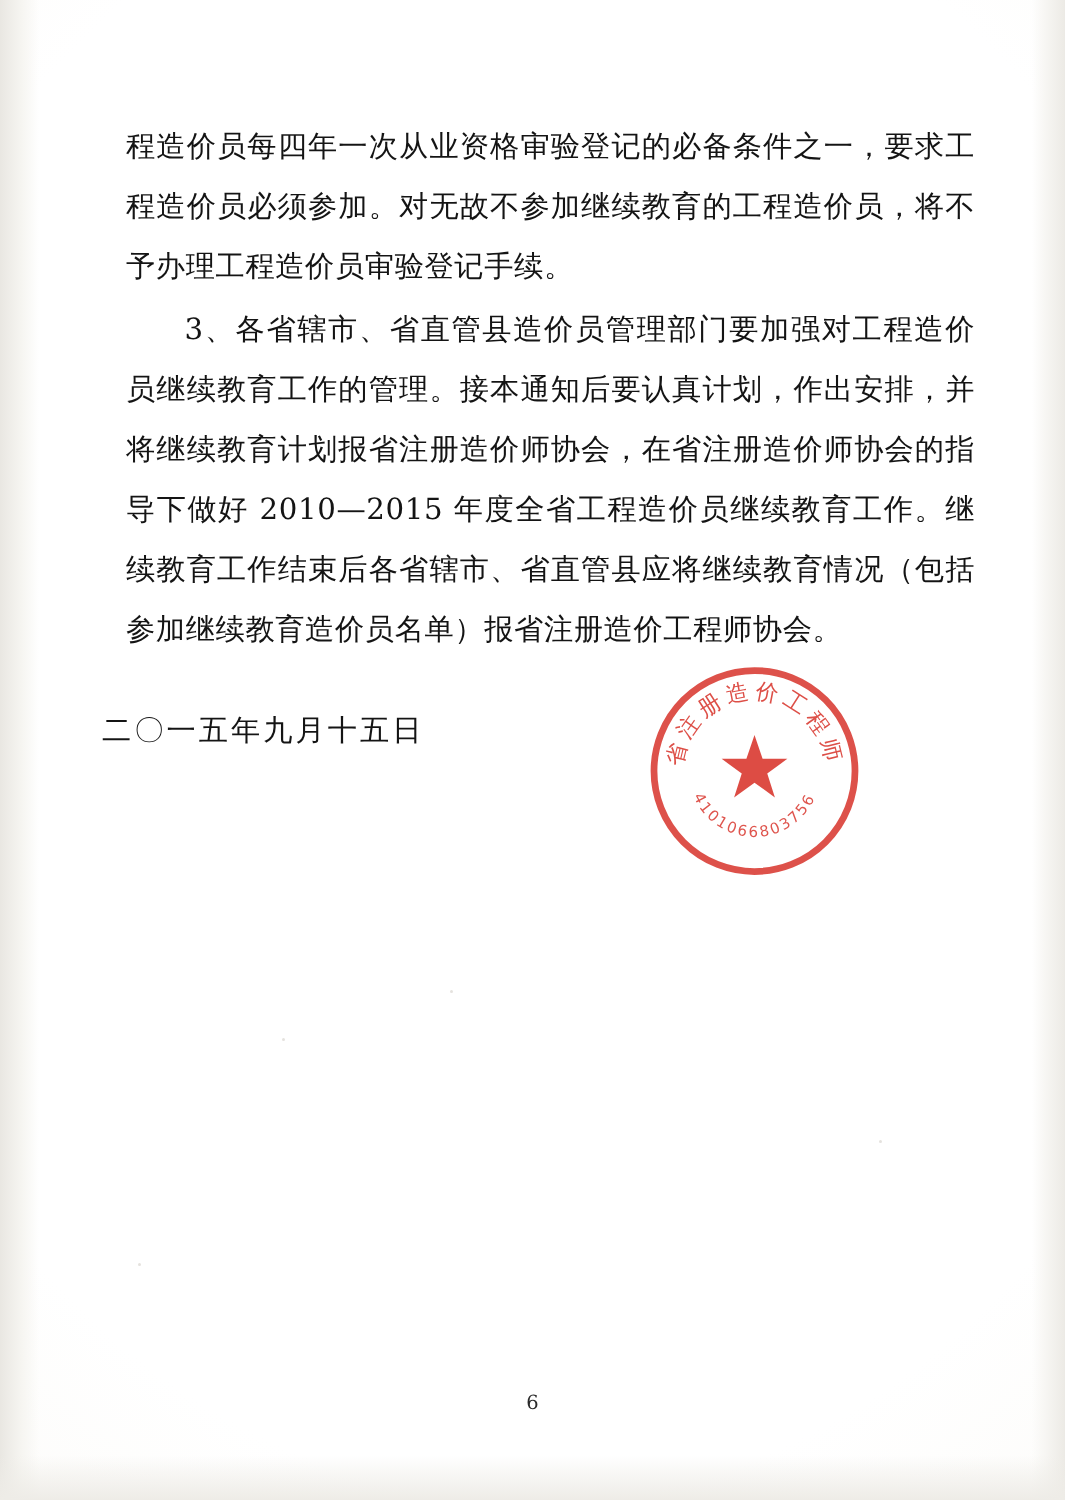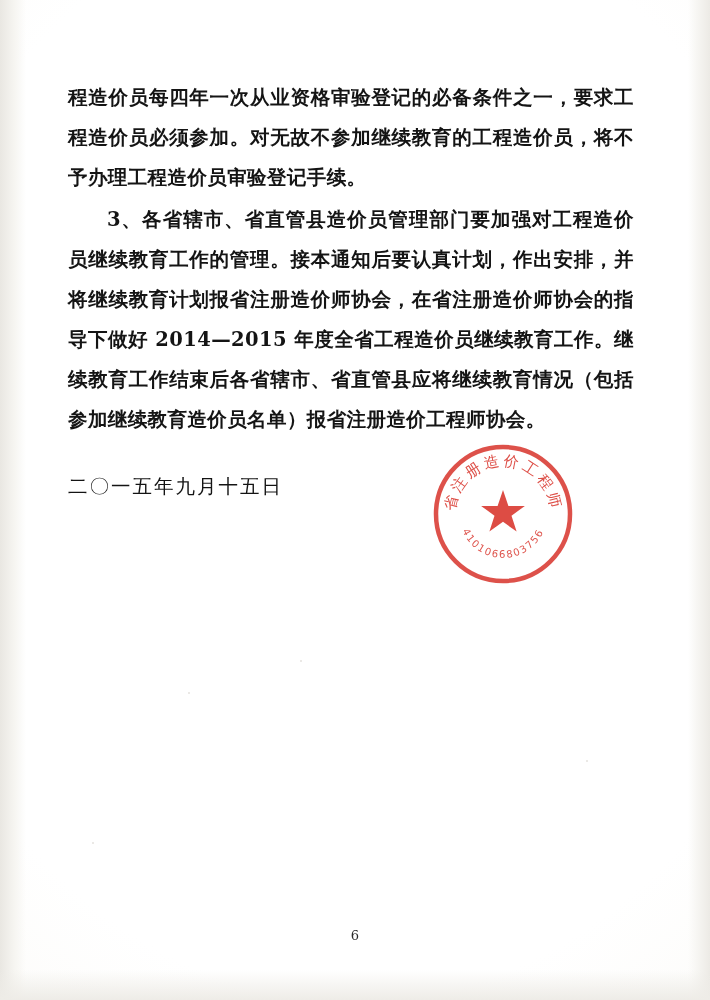--- a/index.html
+++ b/index.html
@@ -41,24 +41,23 @@
   .scan-edge-bottom {
     position: absolute;
     left: 0; bottom: 0;
     width: 710px; height: 30px;
     background: linear-gradient(to top, #eeece7 0%, rgba(255,255,255,0) 100%);
     pointer-events: none;
   }
 
   .content {
     position: absolute;
-    left: 68px;
+    left: 84px;
     top: 78px;
     width: 566px;
-    font-weight: bold;
   }
 
   p.body-text {
     margin: 0 0 0 0;
     font-size: 19.5px;
     line-height: 40px;
     color: #141414;
     text-align: justify;
     text-justify: inter-ideograph;
     letter-spacing: 0.4px;
@@ -128,21 +127,21 @@
 
   <div class="speck" style="left:112px; top:258px; width:2px; height:2px;"></div>
   <div class="speck" style="left:300px; top:660px; width:2px; height:2px;"></div>
   <div class="speck" style="left:188px; top:692px; width:2px; height:2px;"></div>
   <div class="speck" style="left:586px; top:760px; width:2px; height:2px;"></div>
   <div class="speck" style="left:92px; top:842px; width:2px; height:2px;"></div>
 
   <div class="content">
     <p class="body-text">程造价员每四年一次从业资格审验登记的必备条件之一，要求工程造价员必须参加。对无故不参加继续教育的工程造价员，将不予办理工程造价员审验登记手续。</p>
     <div class="para-gap"></div>
-    <p class="body-text indent">3、各省辖市、省直管县造价员管理部门要加强对工程造价员继续教育工作的管理。接本通知后要认真计划，作出安排，并将继续教育计划报省注册造价师协会，在省注册造价师协会的指导下做好 2014—2015 年度全省工程造价员继续教育工作。继续教育工作结束后各省辖市、省直管县应将继续教育情况（包括参加继续教育造价员名单）报省注册造价工程师协会。</p>
+    <p class="body-text indent">3、各省辖市、省直管县造价员管理部门要加强对工程造价员继续教育工作的管理。接本通知后要认真计划，作出安排，并将继续教育计划报省注册造价师协会，在省注册造价师协会的指导下做好 2010—2015 年度全省工程造价员继续教育工作。继续教育工作结束后各省辖市、省直管县应将继续教育情况（包括参加继续教育造价员名单）报省注册造价工程师协会。</p>
   </div>
 
   <div class="date-line">二〇一五年九月十五日</div>
 
   <div class="seal">
     <svg width="142" height="142" viewBox="0 0 142 142" xmlns="http://www.w3.org/2000/svg">
       <defs>
         <path id="arcTop" d="M 23,71 A 48,48 0 0 1 119,71" fill="none"></path>
         <path id="arcBottom" d="M 27,71 A 44,44 0 0 0 115,71" fill="none"></path>
       </defs>

